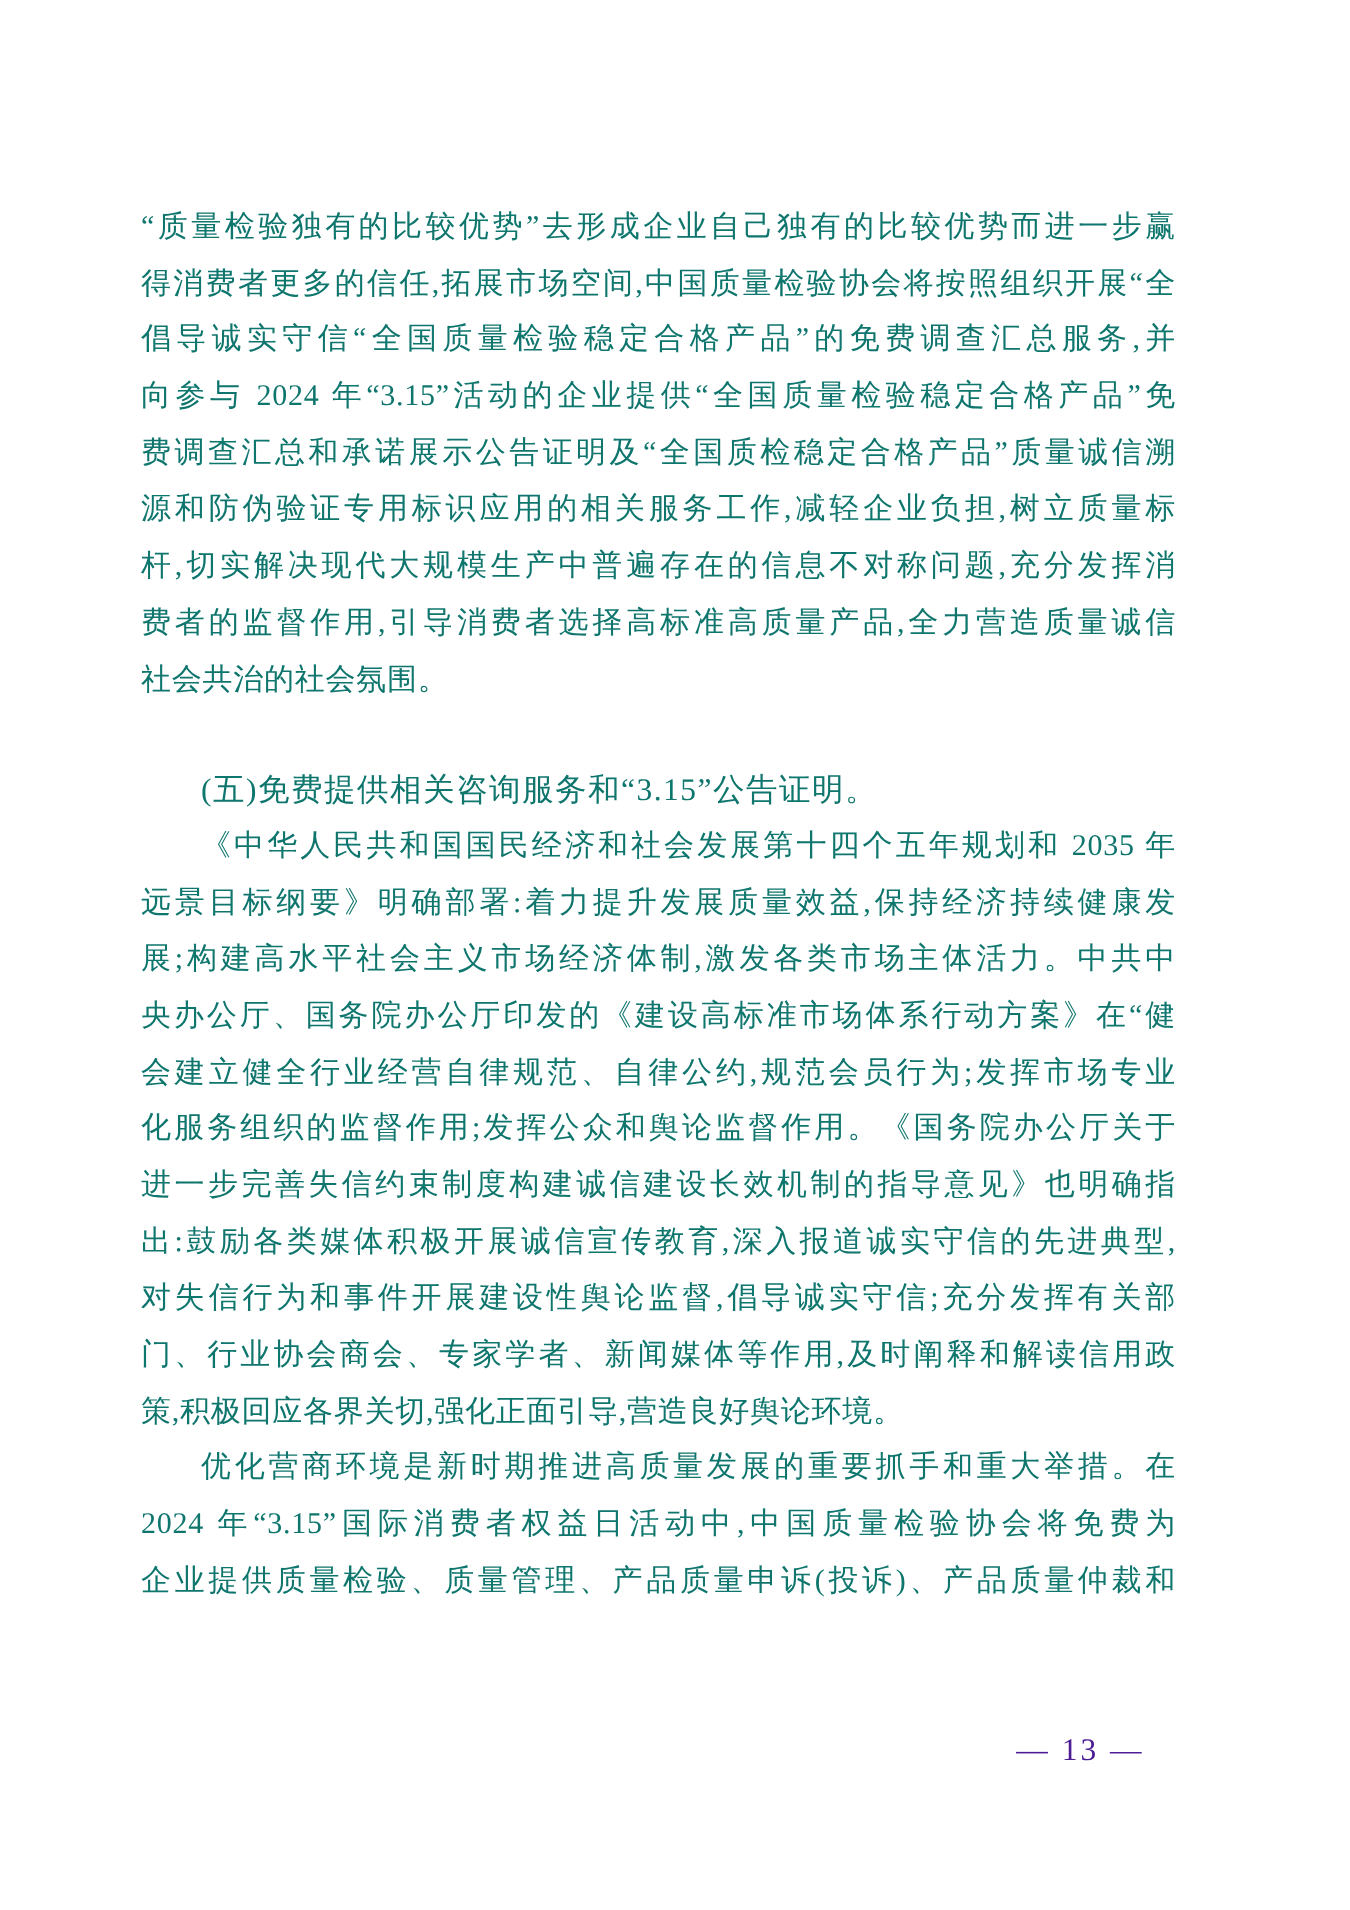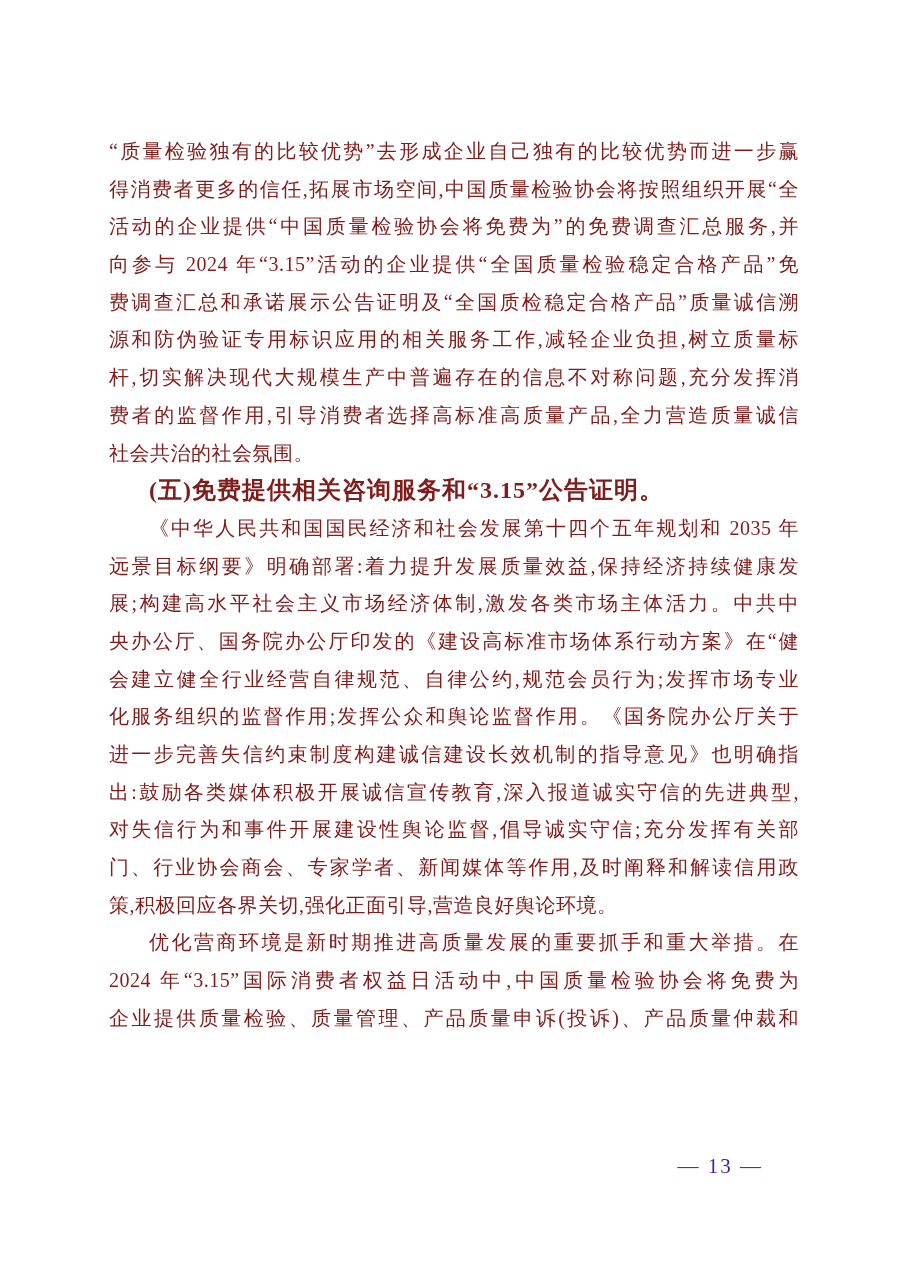--- a/index.html
+++ b/index.html
@@ -10,65 +10,66 @@
   }
   .page {
     position: relative;
     width: 900px;
     height: 1273px;
     background: #ffffff;
     overflow: hidden;
   }
   .doc-body {
     position: absolute;
-    left: 109px;
+    left: 94px;
     top: 133px;
     width: 690px;
-    color: #7f1d1d;
+    color: #0f766e;
   }
   .paragraph { margin: 0; padding: 0; }
   .line {
     height: 37.7px;
     line-height: 37.7px;
     font-size: 20px;
     letter-spacing: 0.5px;
     overflow: hidden;
     text-align: left;
   }
   .line.just {
     text-align: justify;
     text-align-last: justify;
     text-justify: inter-character;
   }
   .line.indent { text-indent: 40px; }
   .paragraph.heading .line {
-    font-weight: 700;
-    font-size: 24px;
+    font-weight: 400;
+    font-size: 21px;
     letter-spacing: 1px;
+    margin-top: 36px;
   }
   .page-footer {
     position: absolute;
     top: 1148px;
     right: 137px;
     height: 37px;
     line-height: 37px;
     font-size: 21px;
     color: #4c1d95;
     letter-spacing: 2px;
   }
 </style>
 </head>
 <body>
 
 <div class="page">
   <div class="doc-body">
       <div class="paragraph body">
         <div class="line just">“质量检验独有的比较优势”去形成企业自己独有的比较优势而进一步赢</div>
         <div class="line just">得消费者更多的信任,拓展市场空间,中国质量检验协会将按照组织开展“全</div>
-        <div class="line just">活动的企业提供“中国质量检验协会将免费为”的免费调查汇总服务,并</div>
+        <div class="line just">倡导诚实守信“全国质量检验稳定合格产品”的免费调查汇总服务,并</div>
         <div class="line just">向参与 2024 年“3.15”活动的企业提供“全国质量检验稳定合格产品”免</div>
         <div class="line just">费调查汇总和承诺展示公告证明及“全国质检稳定合格产品”质量诚信溯</div>
         <div class="line just">源和防伪验证专用标识应用的相关服务工作,减轻企业负担,树立质量标</div>
         <div class="line just">杆,切实解决现代大规模生产中普遍存在的信息不对称问题,充分发挥消</div>
         <div class="line just">费者的监督作用,引导消费者选择高标准高质量产品,全力营造质量诚信</div>
         <div class="line">社会共治的社会氛围。</div>
       </div>
       <div class="paragraph heading">
         <div class="line indent">(五)免费提供相关咨询服务和“3.15”公告证明。</div>
       </div>

